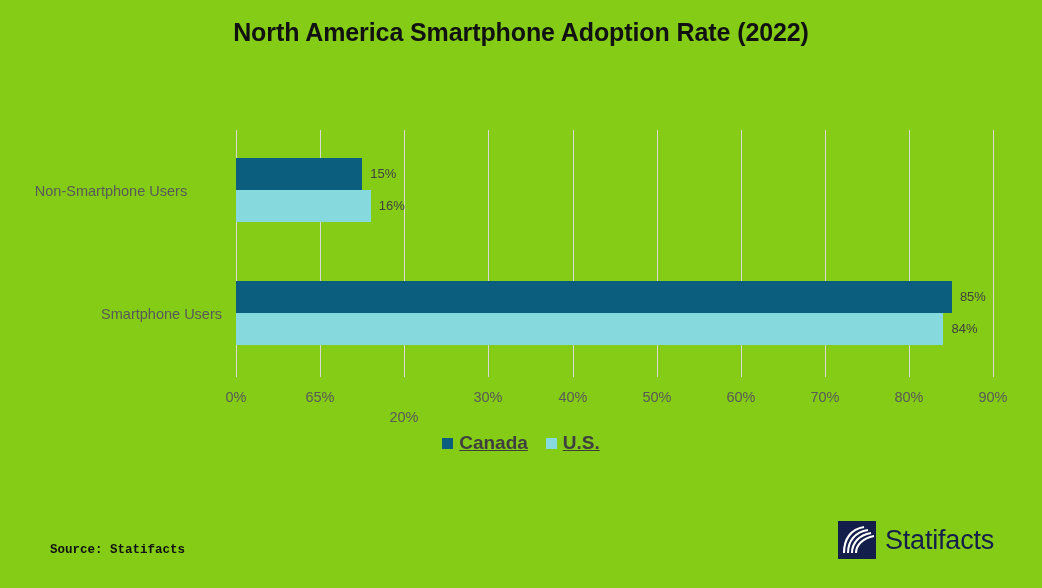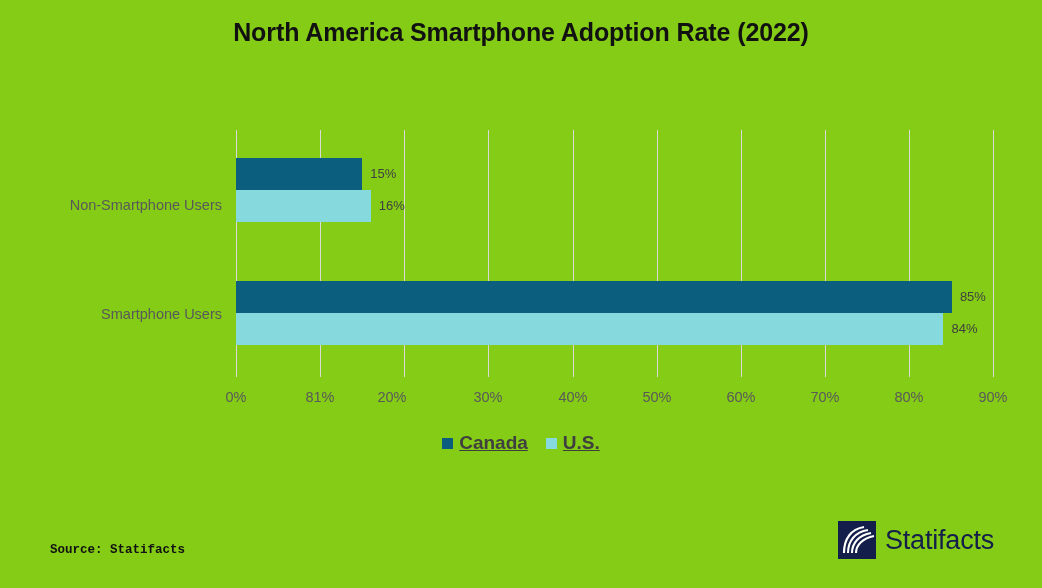--- a/index.html
+++ b/index.html
@@ -143,21 +143,21 @@
     letter-spacing: -0.2px;
   }
 </style>
 </head>
 <body>
 
 <div id="chart-root">
 
   <div class="chart-title">North America Smartphone Adoption Rate (2022)</div>
 
-  <div class="cat-label-wrap" style="top:197px;">Non-Smartphone Users</div>
+  <div class="cat-label-wrap" style="top:183px;text-align:center;">Non-Smartphone Users</div>
   <div class="cat-label-wrap" style="top:306px;">Smartphone Users</div>
 
   <div class="plot-area">
     <div class="gridline" style="left:0px;"></div>
     <div class="gridline" style="left:84px;"></div>
     <div class="gridline" style="left:168px;"></div>
     <div class="gridline" style="left:252px;"></div>
     <div class="gridline" style="left:337px;"></div>
     <div class="gridline" style="left:421px;"></div>
     <div class="gridline" style="left:505px;"></div>
@@ -172,22 +172,22 @@
     <div class="bar-value" id="val-u0" style="top: 60px; left: 142.756px;">16%</div>
 
     <div class="bar canada" id="bar-c1" style="left: 0px; top: 151px; width: 715.889px; background: rgb(11, 94, 126);"></div>
     <div class="bar us" id="bar-u1" style="left: 0px; top: 183px; width: 707.467px; background: rgb(134, 217, 220);"></div>
 
     <div class="bar-value" id="val-c1" style="top: 151px; left: 723.889px;">85%</div>
     <div class="bar-value" id="val-u1" style="top: 183px; left: 715.467px;">84%</div>
   </div>
 
   <div class="xtick" style="left:236px;">0%</div>
-  <div class="xtick" style="left:320px;">81%</div>
-  <div class="xtick" style="left:392px;">20%</div>
+  <div class="xtick" style="left:320px;">65%</div>
+  <div class="xtick" style="left:404px;margin-top:20px;">20%</div>
   <div class="xtick" style="left:488px;">30%</div>
   <div class="xtick" style="left:573px;">40%</div>
   <div class="xtick" style="left:657px;">50%</div>
   <div class="xtick" style="left:741px;">60%</div>
   <div class="xtick" style="left:825px;">70%</div>
   <div class="xtick" style="left:909px;">80%</div>
   <div class="xtick" style="left:993px;">90%</div>
 
   <div class="legend">
     <div class="legend-item">

